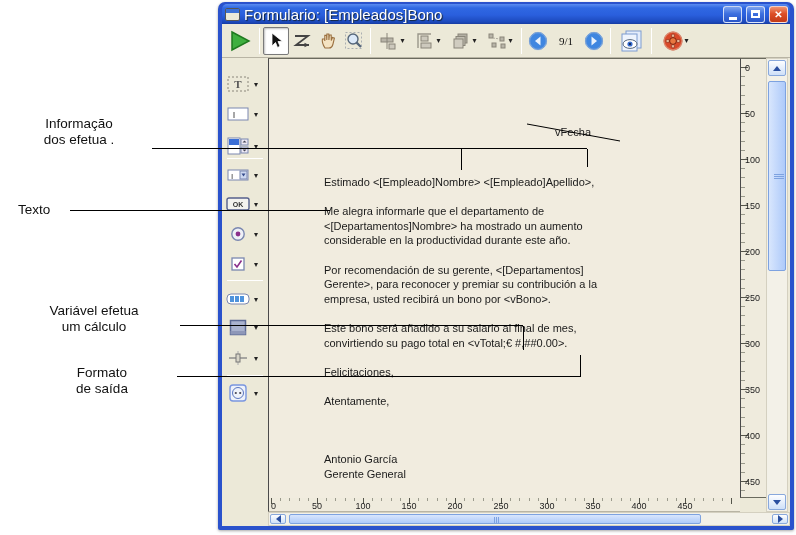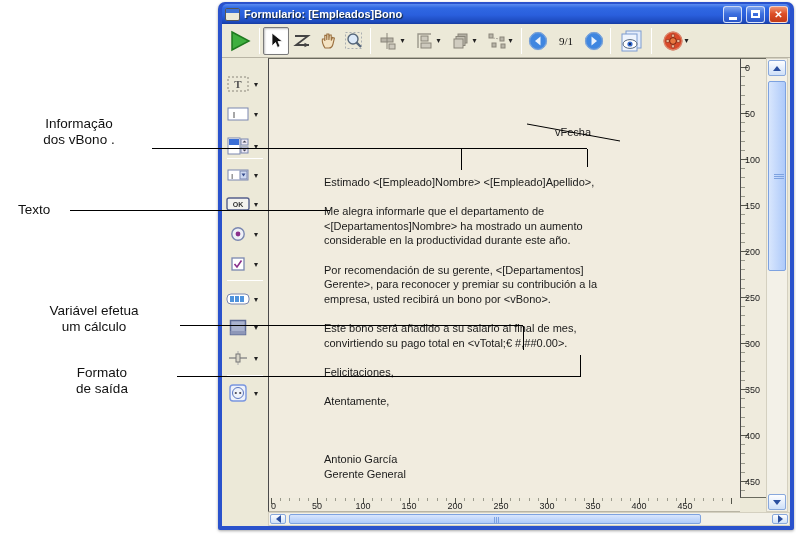--- a/index.html
+++ b/index.html
@@ -14,21 +14,21 @@
   
   .overlay { position:absolute; left:0; top:0; width:796px; height:535px; z-index:60; pointer-events:none; }
 
   
   .window { position:absolute; left:218px; top:2px; width:576px; height:528px;
             background:#2a52cc; border-radius:7px 7px 2px 2px; padding:2px 4px 4px 4px;
             box-shadow:0 1px 3px rgba(0,0,0,.35); z-index:10; }
   .titlebar { height:20px; display:flex; align-items:center; gap:4px; padding:0 2px 0 3px;
               background:linear-gradient(180deg,#5a8cf0 0%, #2f68e2 20%, #2a5fdd 55%, #1c49bc 90%, #163ba0 100%);
               border-radius:5px 5px 0 0; }
-  .titlebar .title { color:#fff; font-weight:bold; font-size:11px; text-shadow:1px 1px 1px #123; flex:1;
+  .titlebar .title { color:#fff; font-weight:normal; font-size:15px; text-shadow:1px 1px 1px #123; flex:1;
                      white-space:nowrap; overflow:hidden; }
   .win-icon { width:15px; height:13px; background:#ece9d8; border:1px solid #555; border-radius:2px; position:relative; }
   .win-icon::before { content:""; position:absolute; left:0; top:0; right:0; height:4px; background:#3a6fd6; }
   .tb-btn { width:19px; height:17px; border-radius:3px; border:1px solid rgba(255,255,255,.75);
             display:flex; align-items:center; justify-content:center; color:#fff; font-size:10px; font-weight:bold;
             background:linear-gradient(180deg,#7da3ee 0%, #3d6fdf 45%, #2a56c8 100%); }
   .tb-btn.close { background:linear-gradient(180deg,#f0926f 0%, #dd4f28 45%, #c23a18 100%); }
   .glyph-min { width:8px; height:3px; background:#fff; margin-top:8px; }
   .glyph-max { width:9px; height:8px; border:2px solid #fff; border-top-width:3px; }
 
@@ -96,21 +96,21 @@
   .vgrip { position:absolute; left:5px; width:10px; height:1px; background:#7da2e0; box-shadow:0 2px 0 #7da2e0, 0 4px 0 #7da2e0; }
   .hgrip { position:absolute; top:5px; width:1px; height:6px; background:#7da2e0; box-shadow:2px 0 0 #7da2e0, 4px 0 0 #7da2e0; }
   .corner-grip { position:absolute; right:-3px; bottom:-3px; width:12px; height:12px; }
 </style>
 </head>
 <body>
 
 <div class="canvas">
 
   <div class="callout" style="left:20px; top:116px; width:118px;">Informação
-dos vBono .</div>
+dos efetua .</div>
   <div class="callout left" style="left:18px; top:202px;">Texto</div>
   <div class="callout" style="left:30px; top:303px; width:128px;">Variável efetua
 um cálculo</div>
   <div class="callout" style="left:62px; top:365px; width:80px;">Formato
 de saída</div>
 
   <div class="window">
     <div class="titlebar">
       <span class="win-icon"></span>
       <span class="title">Formulario: [Empleados]Bono</span>

